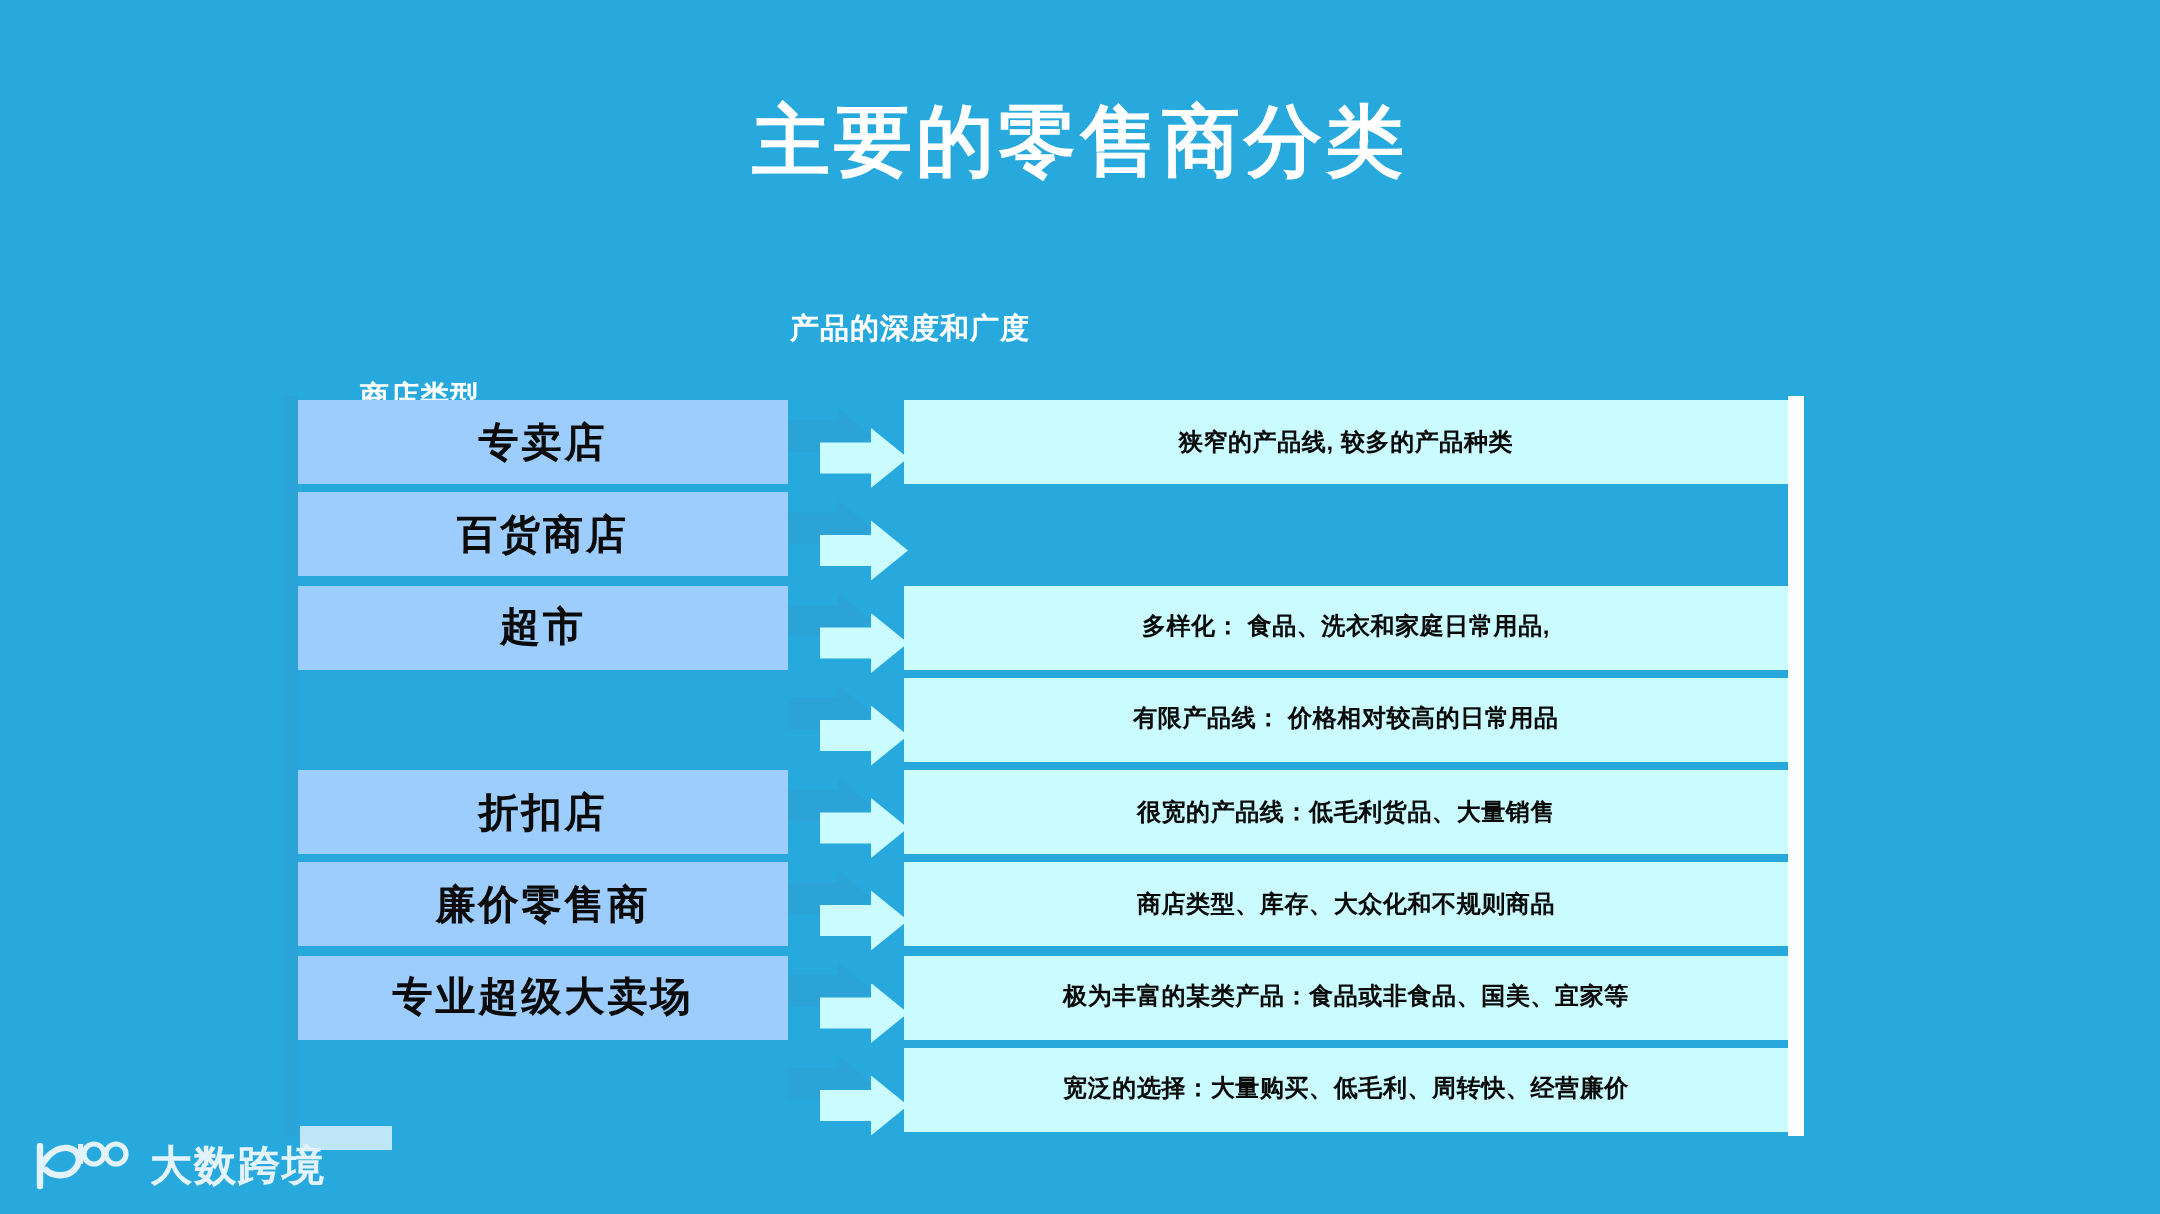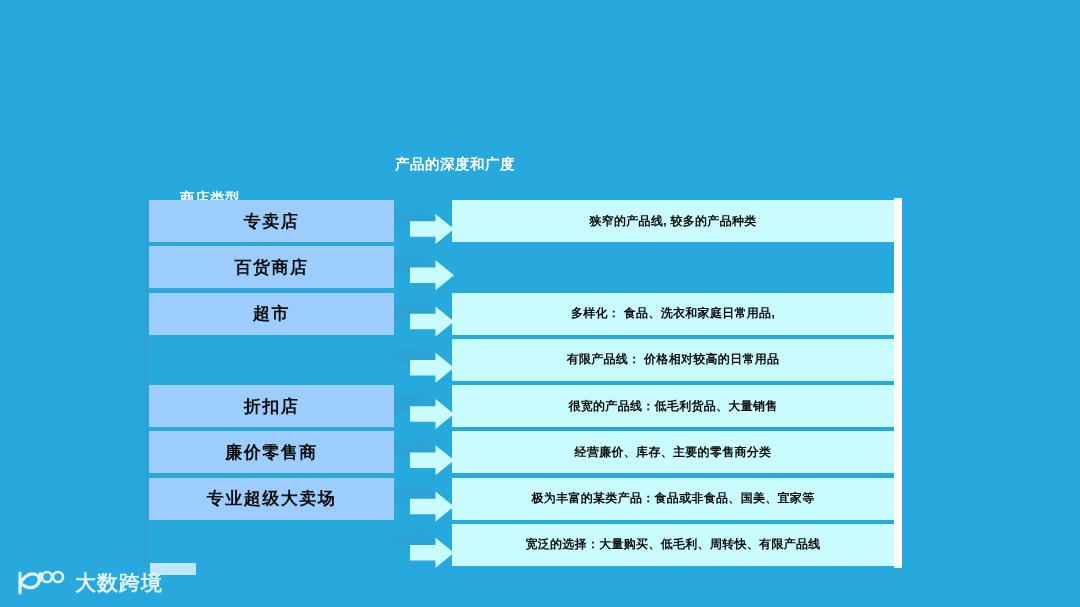--- a/index.html
+++ b/index.html
@@ -89,21 +89,21 @@
     position: absolute;
     left: 7px;
     top: 2px;
     width: 245px;
     height: 42px;
     background: #9ccdfc;
     display: flex;
     align-items: center;
     justify-content: center;
     color: #0b0b0b;
-    font-size: 17px;
+    font-size: 20px;
     font-weight: bold;
     letter-spacing: 1.5px;
     white-space: nowrap;
   }
 
   .cell-right {
     position: absolute;
     left: 310px;
     top: 2px;
     width: 442px;
@@ -175,20 +175,21 @@
     width: 46px;
     height: 12px;
     background: #bfe6f7;
   }
 </style>
 </head>
 <body>
 
 <div id="slide">
 
+  <div id="title">主要的零售商分类</div>
 
   <div class="col-header" id="header-left">商店类型</div>
   <div class="col-header" id="header-right">产品的深度和广度</div>
 
   <div id="table">
     <div id="left-rail"></div>
     <div id="right-rail"></div>
 
     <div class="row" style="top:0px">
       <div class="cell-left">专卖店</div>
@@ -232,38 +233,38 @@
       </div>
       <div class="cell-right">很宽的产品线：低毛利货品、大量销售</div>
     </div>
 
     <div class="row" style="top:231.25px">
       <div class="cell-left">廉价零售商</div>
       <div class="connector">
         <div class="arrow-dark"></div>
         <div class="arrow-light"></div>
       </div>
-      <div class="cell-right">经营廉价、库存、主要的零售商分类</div>
+      <div class="cell-right">商店类型、库存、大众化和不规则商品</div>
     </div>
 
     <div class="row" style="top:277.5px">
       <div class="cell-left">专业超级大卖场</div>
       <div class="connector">
         <div class="arrow-dark"></div>
         <div class="arrow-light"></div>
       </div>
       <div class="cell-right">极为丰富的某类产品：食品或非食品、国美、宜家等</div>
     </div>
 
     <div class="row" style="top:323.75px">
       <div class="connector">
         <div class="arrow-dark"></div>
         <div class="arrow-light"></div>
       </div>
-      <div class="cell-right">宽泛的选择：大量购买、低毛利、周转快、有限产品线</div>
+      <div class="cell-right">宽泛的选择：大量购买、低毛利、周转快、经营廉价</div>
     </div>
   </div>
 
   <div id="logo-tile"></div>
 
   <div id="logo">
     <div id="logo-mark">
       <svg width="52" height="28" viewBox="0 0 52 28" xmlns="http://www.w3.org/2000/svg">
         <path d="M6 4 L6 24 M6 15 C6 15 11 4 20 5 C26 6 27 12 23 16 C19 20 12 19 9 16" stroke="#e3f3fc" stroke-width="3.2" fill="none" stroke-linecap="round"></path>
         <circle cx="33" cy="8" r="5" stroke="#e3f3fc" stroke-width="2.6" fill="none"></circle>

